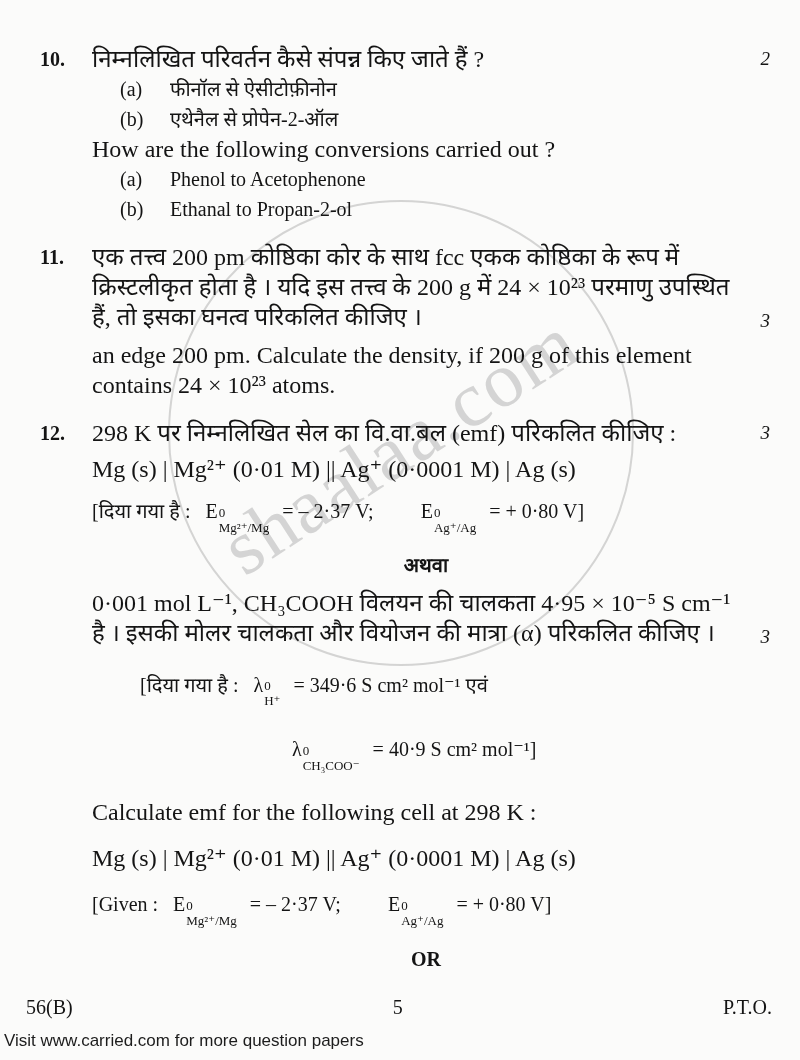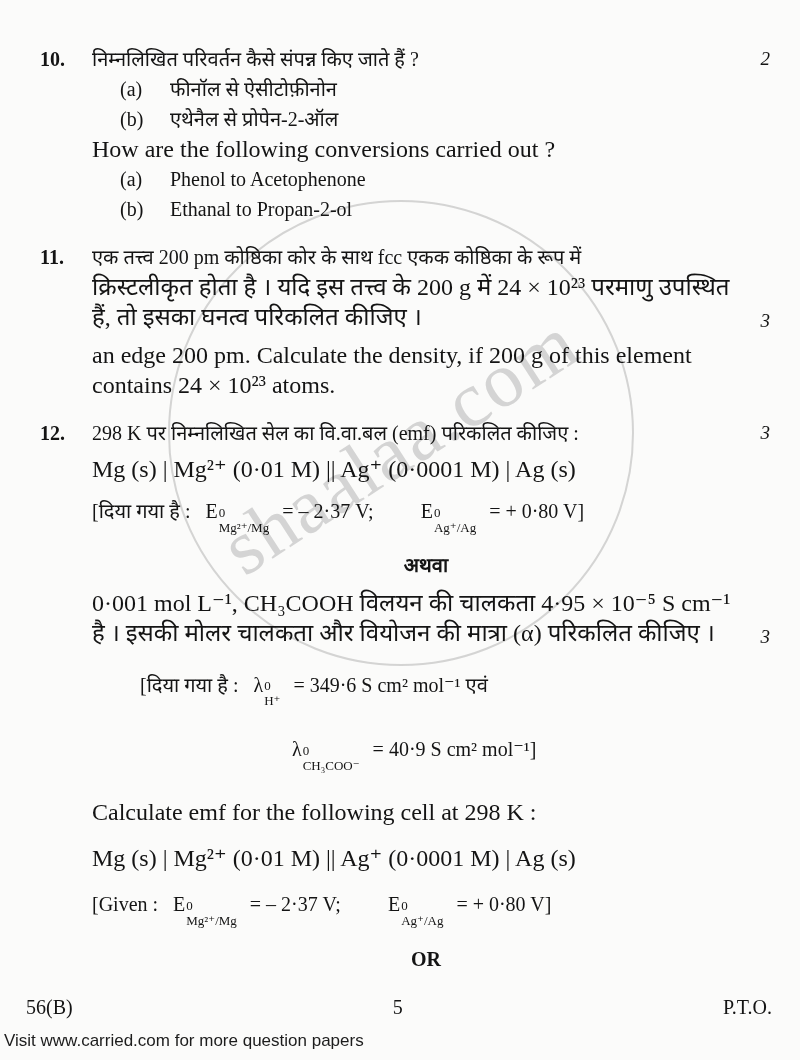--- a/index.html
+++ b/index.html
@@ -28,21 +28,21 @@
     color: rgba(150,150,150,0.38);
     transform: rotate(-33deg);
     font-family: "Liberation Serif", serif;
   }
 
   
   .content { position: relative; z-index: 1; padding: 44px 40px 0 40px; }
   .qsection { position: relative; margin-bottom: 18px; }
   .qrow { position: relative; display: flex; line-height: 30px; }
   .qnum { width: 52px; flex-shrink: 0; font-weight: bold; font-size: 20px; }
-  .qbody { flex: 1; font-size: 20px; position: relative; }
+  .qbody { flex: 1; font-size: 24px; position: relative; }
   .marks {
     position: absolute; right: -10px; top: 0;
     font-style: italic; font-size: 19px; font-weight: normal;
   }
   .line { line-height: 30px; font-size: 24px; }
   .opt { display: flex; line-height: 30px; font-size: 20px; margin-left: 28px; }
   .optlabel { width: 50px; flex-shrink: 0; }
   .indent-body { margin-left: 52px; position: relative; font-size: 20px; }
   .para { position: relative; }
   .para .marks { top: auto; bottom: 0; }

